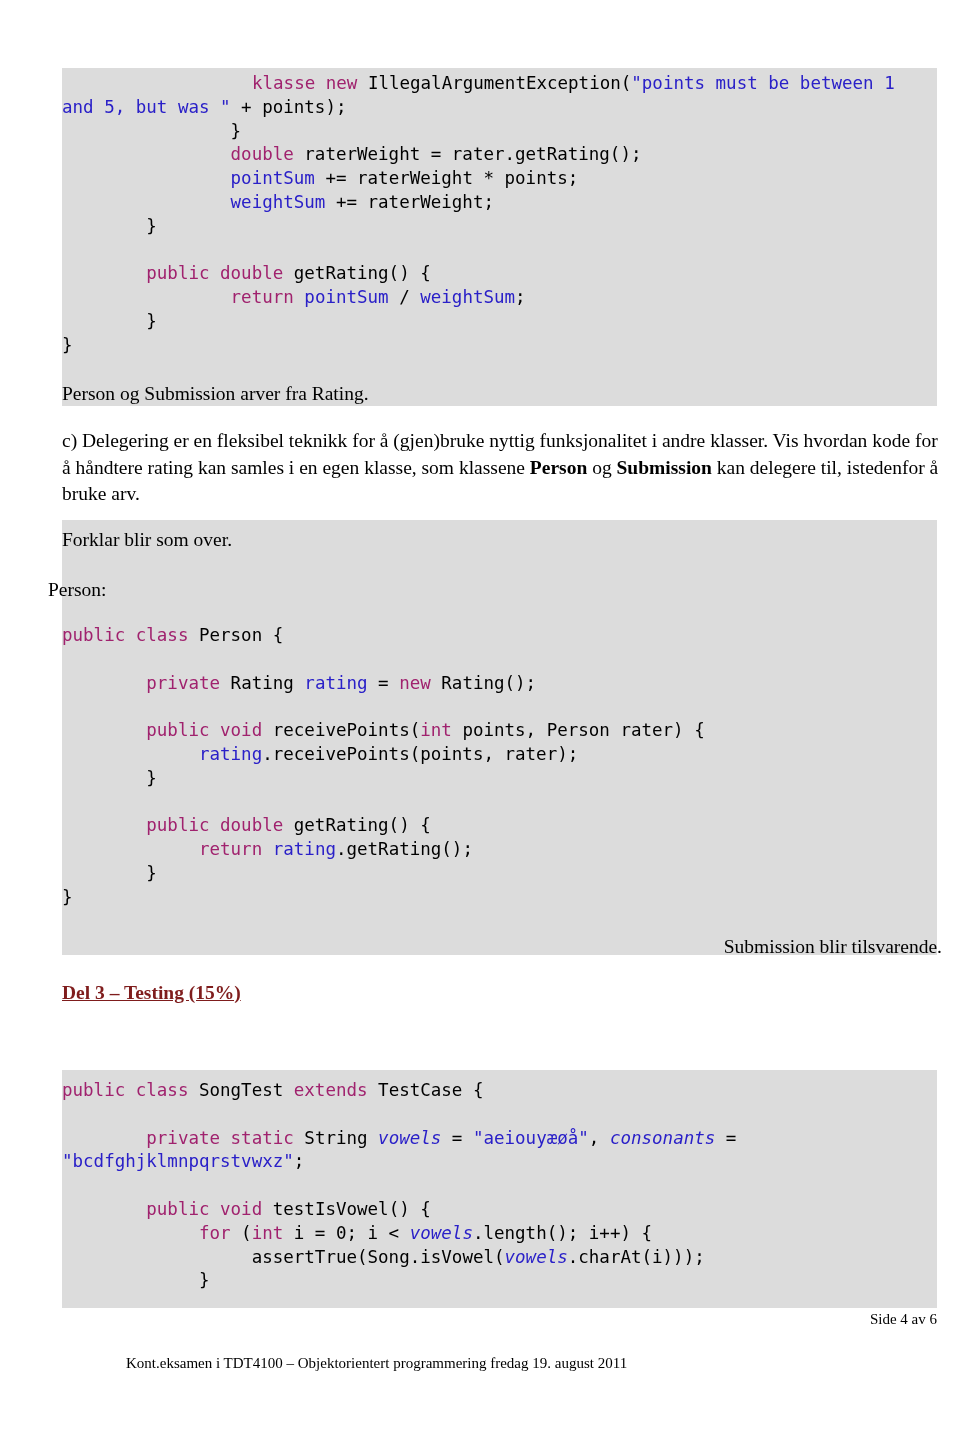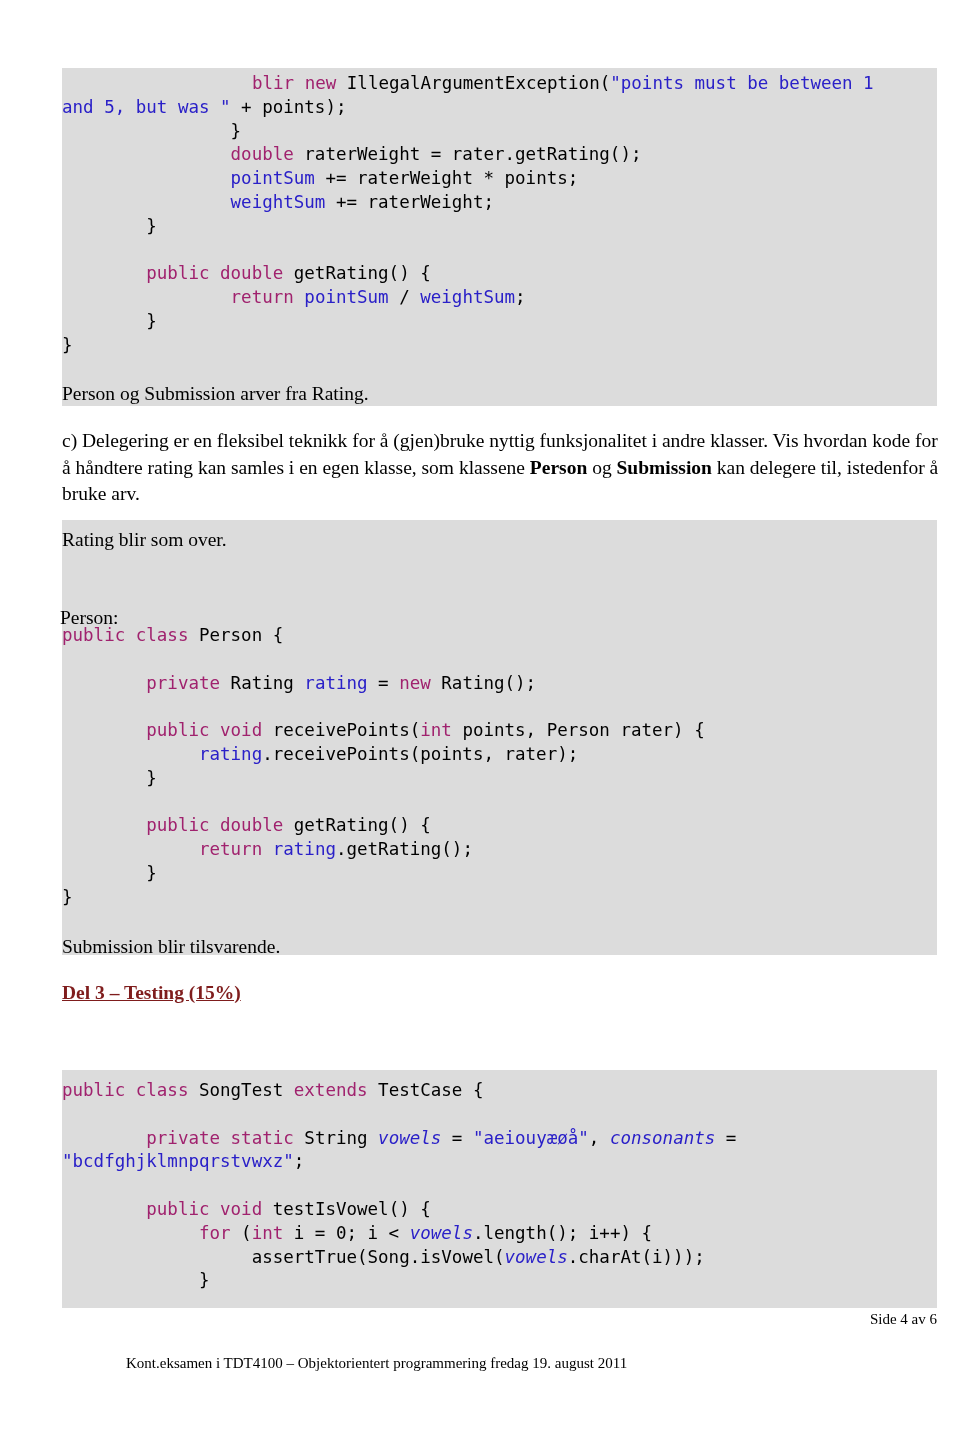--- a/index.html
+++ b/index.html
@@ -87,52 +87,52 @@
   }
 
   
   #code-rating   { left: 62px;  top: 72px;  width: 880px; }
   #code-person   { left: 62px;  top: 624px; width: 880px; }
   #code-songtest { left: 62px;  top: 1079px; width: 880px; }
 
   #p-arver   { left: 62px;  top: 381px; width: 880px; }
   #p-c       { left: 62px;  top: 428px; width: 880px; }
   #p-rating  { left: 62px;  top: 527px; width: 880px; }
-  #p-person  { left: 60px;  top: 577px; width: 880px; margin-top: 28px; }
-  #p-subm    { left: 62px;  top: 934px; width: 880px; }
+  #p-person  { left: 48px;  top: 577px; width: 880px; }
+  #p-subm    { left: 62px;  top: 934px; width: 880px; text-align: right; }
   #h-del3    { left: 62px;  top: 982px; }
   #p-a       { left: 62px;  top: 1031px; width: 890px; }
 </style>
 </head>
 <body>
 
 <div class="page">
 
   <div class="band" id="band-1"></div>
   <div class="band" id="band-2"></div>
   <div class="band" id="band-3"></div>
 
-  <div class="code" id="code-rating"><span style="padding-left:190px"><span class="kw">blir new</span> IllegalArgumentException(<span class="str">"points must be between 1 </span></span>
+  <div class="code" id="code-rating"><span style="padding-left:190px"><span class="kw">klasse new</span> IllegalArgumentException(<span class="str">"points must be between 1 </span></span>
 <span class="str">and 5, but was "</span> + points);
                 }
                 <span class="kw">double</span> raterWeight = rater.getRating();
                 <span class="fld">pointSum</span> += raterWeight * points;
                 <span class="fld">weightSum</span> += raterWeight;
         }
 
         <span class="kw">public double</span> getRating() {
                 <span class="kw">return</span> <span class="fld">pointSum</span> / <span class="fld">weightSum</span>;
         }
 }</div>
 
   <div class="prose" id="p-arver">Person og Submission arver fra Rating.</div>
 
   <div class="prose" id="p-c"><span>c) Delegering er en fleksibel teknikk for å (gjen)bruke nyttig funksjonalitet i andre klasser. Vis hvordan kode for å håndtere rating kan samles i en egen klasse, som klassene </span><b>Person</b><span> og </span><b>Submission</b><span> kan delegere til, istedenfor å bruke arv.</span></div>
 
-  <div class="prose" id="p-rating">Rating blir som over.</div>
+  <div class="prose" id="p-rating">Forklar blir som over.</div>
 
   <div class="prose" id="p-person">Person:</div>
 
   <div class="code" id="code-person"><span class="kw">public class</span> Person {
 
         <span class="kw">private</span> Rating <span class="fld">rating</span> = <span class="kw">new</span> Rating();
 
         <span class="kw">public void</span> receivePoints(<span class="kw">int</span> points, Person rater) {
              <span class="fld">rating</span>.receivePoints(points, rater);
         }

